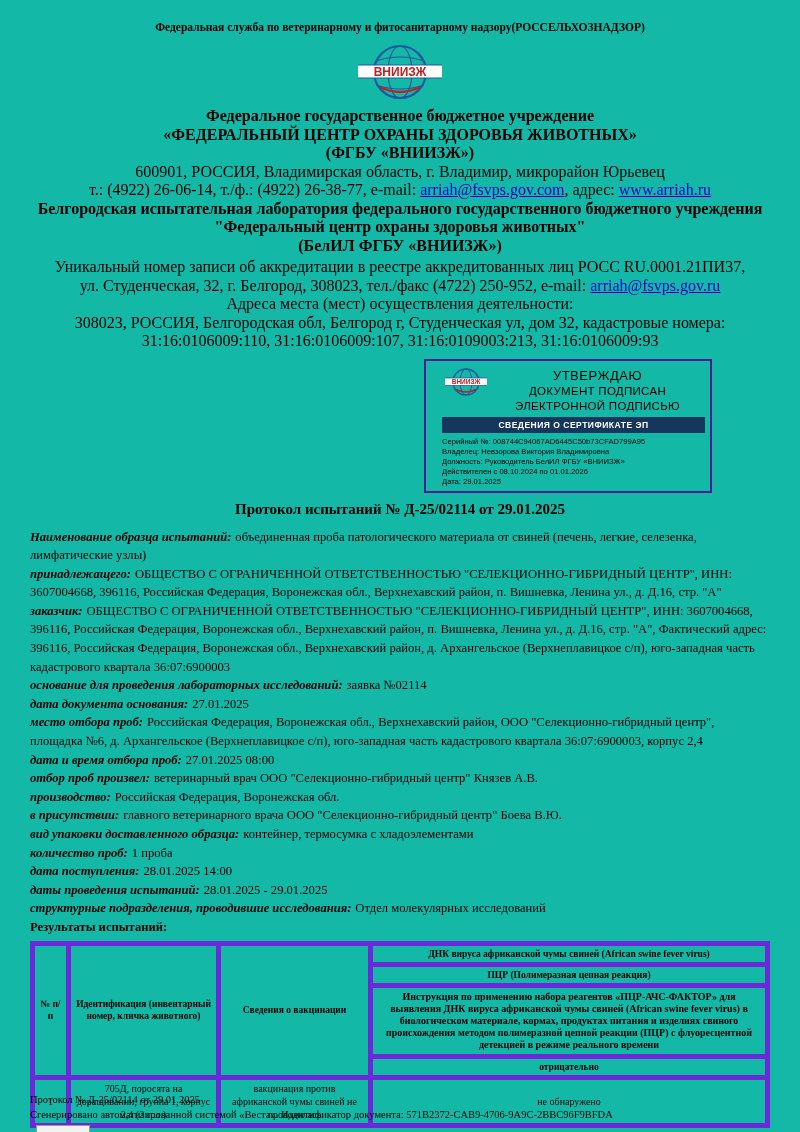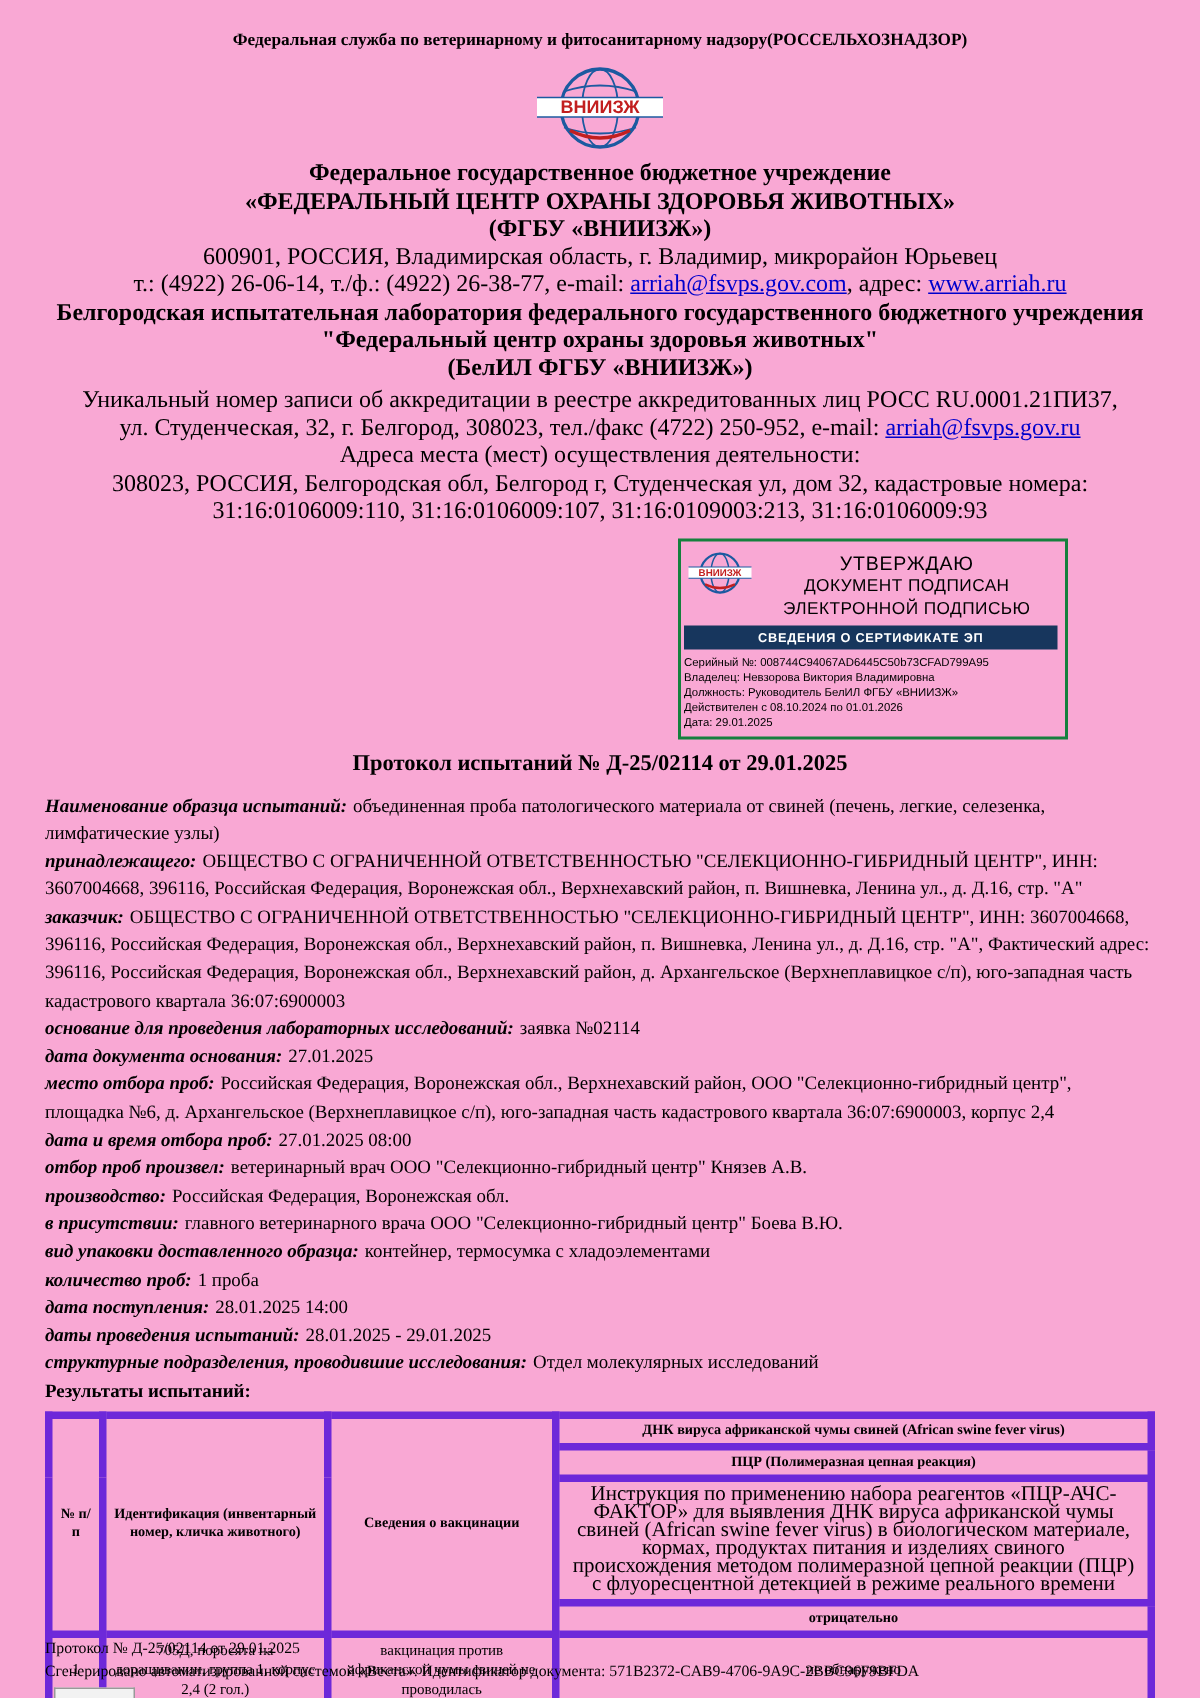--- a/index.html
+++ b/index.html
@@ -1,37 +1,37 @@
 <!DOCTYPE html>
 <html><head>
 <meta charset="utf-8">
 <style>
   * { margin:0; padding:0; box-sizing:border-box; }
   html,body { background:#ffffff; }
   .page {
     position:relative;
     width:800px; height:1132px;
     margin:0 auto;
-    background:#f9a8d4;
+    background:#14b8a6;
     color:#000;
     font-family:"Liberation Serif", serif;
     padding:20px 30px 0 30px;
     overflow:hidden;
   }
   
   .hdr { text-align:center; }
   .hdr .agency { font-weight:bold; font-size:11.5px; line-height:15px; margin-bottom:8px; }
   .logo-wrap { display:flex; justify-content:center; margin:2px 0 6px 0; }
   .hline { font-size:16px; line-height:18.5px; }
   .hline.b { font-weight:bold; }
   a.doclink { color:#0000cc; text-decoration:underline; cursor:pointer; }
   
   .stamp-row { display:flex; justify-content:flex-end; padding-right:58px; margin-top:8px; }
   .stamp {
-    width:260px; border:2px solid #15803d; padding:5px 5px 4px 2px;
+    width:288px; border:2px solid #4c1d95; padding:5px 5px 4px 16px;
     font-family:"Liberation Sans", sans-serif;
   }
   .stamp-top { display:flex; align-items:flex-start; }
   .stamp-top .txt { flex:1; text-align:center; padding-top:1px; }
   .stamp-approve { font-size:13px; line-height:17px; letter-spacing:0.5px; }
   .stamp-sign { font-size:11.5px; line-height:15px; letter-spacing:0.3px; }
   .stamp-bar {
     background:#17365d; color:#fff; text-align:center;
     font-size:8.5px; font-weight:bold; letter-spacing:0.5px;
     padding:3px 0; margin:3px 0 4px 0;
@@ -48,21 +48,21 @@
   table.res { border-collapse:collapse; width:740px; margin-top:4px; table-layout:fixed; }
   table.res td {
     border:5px solid #6d28d9; text-align:center; vertical-align:middle;
     padding:2px 4px;
     margin-left:12px;
   }
   td.c-num  { width:36px; }
   td.c-id   { width:150px; }
   td.c-vacc { width:152px; }
   .hd { font-weight:bold; font-size:9.5px; line-height:12px; }
-  .hd-long { font-weight:normal; font-size:14px; line-height:12px; padding:3px 8px !important; }
+  .hd-long { font-weight:bold; font-size:10px; line-height:12px; padding:3px 8px !important; }
   .dt { font-size:10px; line-height:13px; }
   
   .equipment { font-size:12.6px; margin-top:10px;font-style:italic; }
   .footer { position:absolute; left:30px; bottom:10px; font-size:10.5px; line-height:15px; }
   .page-frag {
     position:absolute; left:36px; bottom:0; width:54px; height:7px;
     border:1px solid #999; border-bottom:none; background:#f2f2f2;
   }
 </style>
 </head>

